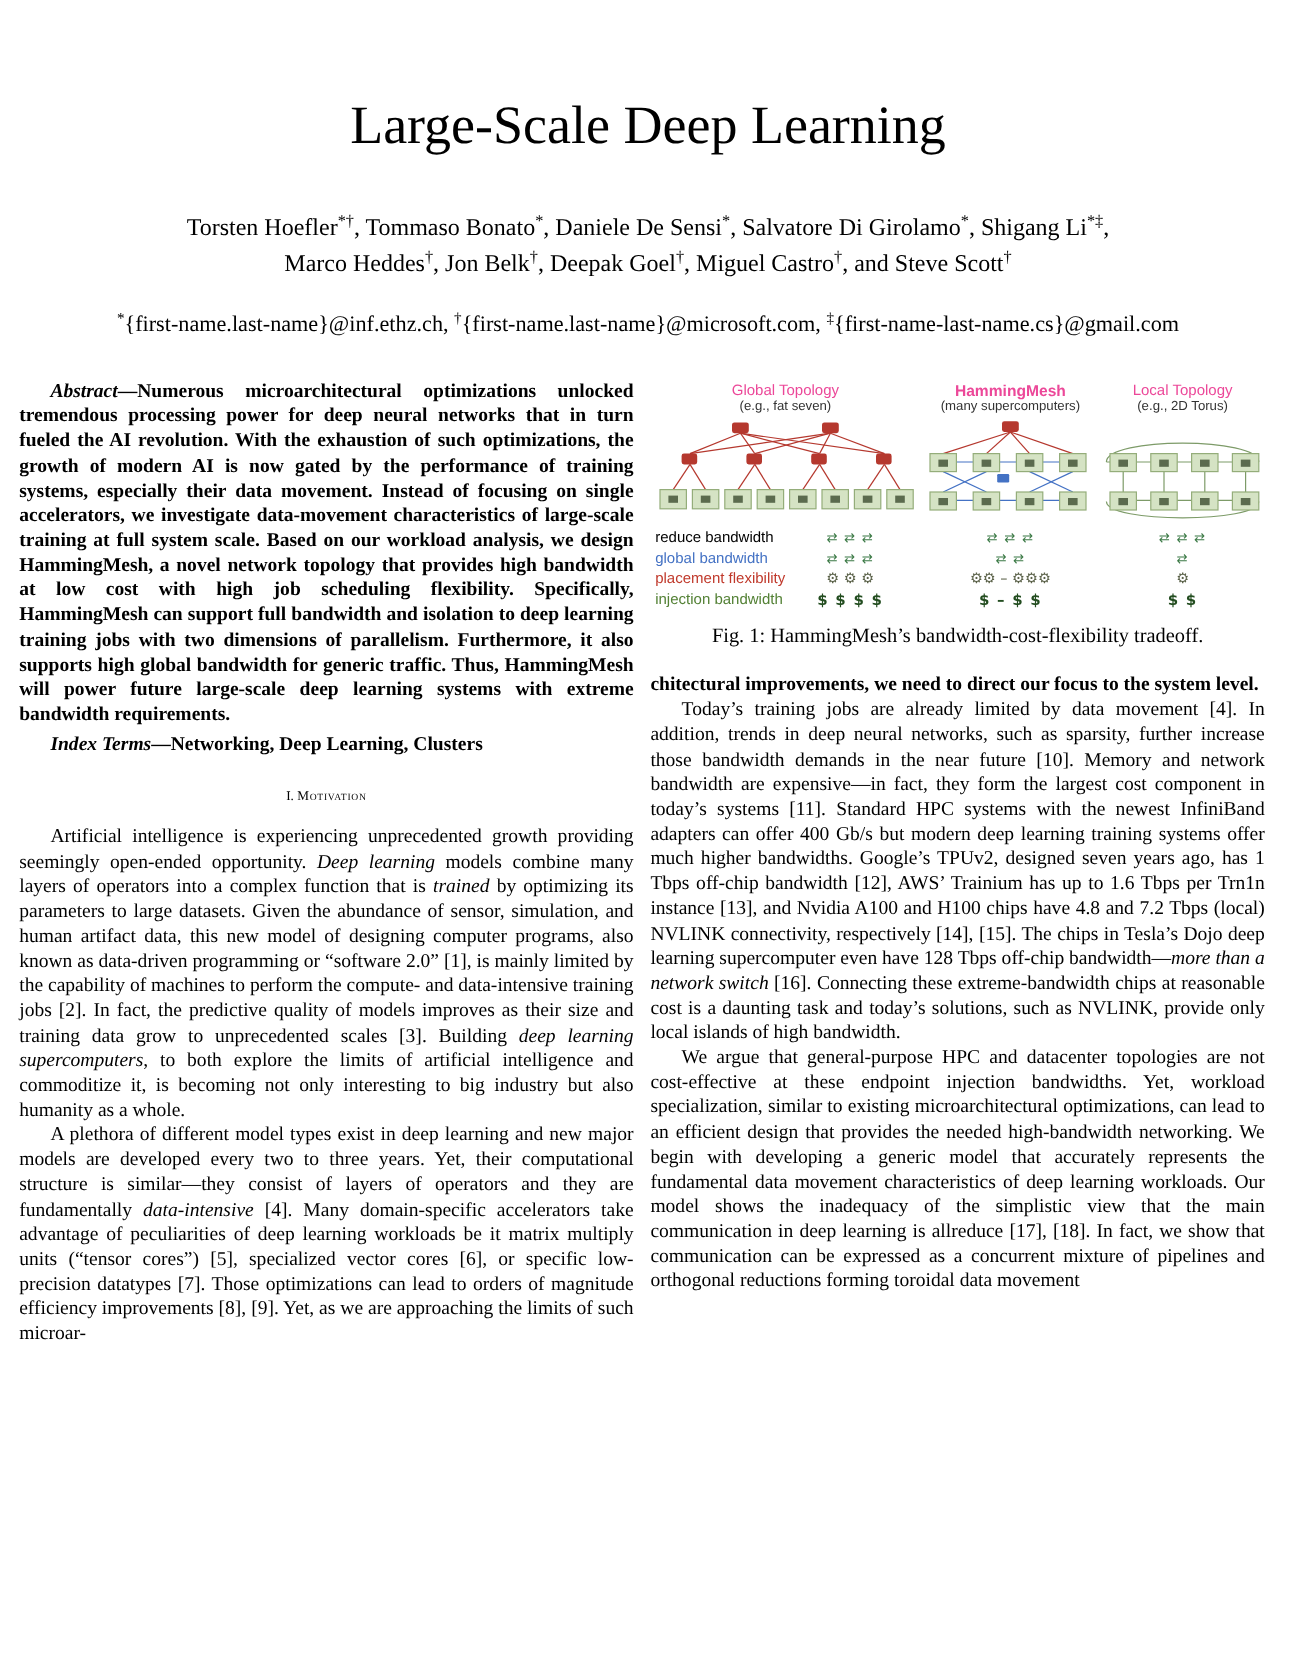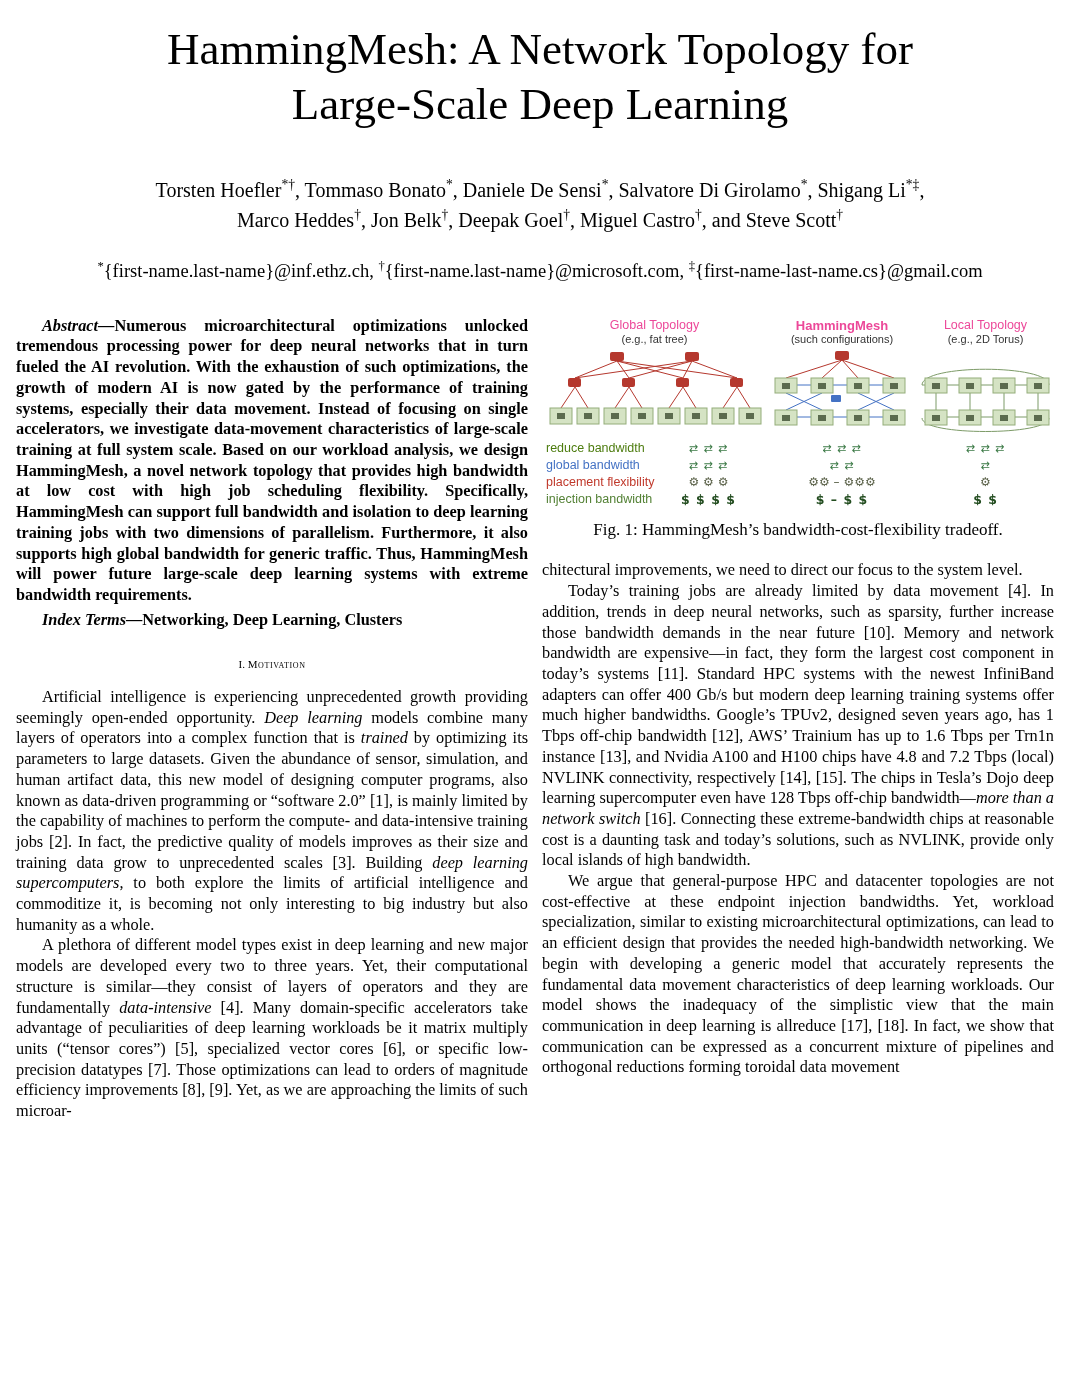--- a/index.html
+++ b/index.html
@@ -13,21 +13,21 @@
   .title { text-align:center; font-size:45px; font-weight:normal; line-height:1.22; }
   .authors { text-align:center; font-size:20px; margin-top:43px; line-height:1.5; }
   .affil { text-align:center; font-size:18.5px; margin-top:22px; line-height:1.5; }
   .emails { text-align:center; font-size:18.5px; margin-top:26px; }
   .seg-sup { vertical-align:super; font-size:68%; line-height:0; }
 
   .cols { display:flex; gap:14px; margin-top:34px; }
   .col { width:512px; font-size:16.3px; line-height:20.7px; text-align:justify; }
 
   .para { text-indent:26px; }
-  .para.noindent { text-indent:0; }
+  .para.noindent { text-indent:0;font-weight:bold; }
   .abstract { font-weight:bold; text-indent:26px; }
   .index-terms { font-weight:bold; text-indent:26px; margin-top:4px; }
   .section-head { text-align:center; font-size:11px; font-weight:normal; margin:24px 0 12px 0; text-indent:0; }
 
   .seg-i { font-style:italic; }
   .seg-b { font-weight:bold; }
   .seg-bi { font-weight:bold; font-style:italic; }
   .seg-sc { font-variant:small-caps; letter-spacing:0.6px; }
 
   
@@ -50,21 +50,21 @@
   .leg-cell.dollars { font-size:12.5px; font-weight:bold; color:#234d20; letter-spacing:1px; }
 
   .fig-caption { font-family:"Liberation Serif", serif; font-size:17px; text-align:center; margin:12px 0 20px 0; }
 </style>
 </head>
 <body>
 
 <div class="page">
 
   <h1 class="title">
-    <span>HammingMesh: A Network Topology for</span><br>
+    <br>
     <span>Large-Scale Deep Learning</span>
   </h1>
 
   <div class="authors">
     <div><span>Torsten Hoefler</span><span class="seg-sup">*†</span><span>, Tommaso Bonato</span><span class="seg-sup">*</span><span>, Daniele De Sensi</span><span class="seg-sup">*</span><span>, Salvatore Di Girolamo</span><span class="seg-sup">*</span><span>, Shigang Li</span><span class="seg-sup">*‡</span><span>,</span></div>
     <div><span>Marco Heddes</span><span class="seg-sup">†</span><span>, Jon Belk</span><span class="seg-sup">†</span><span>, Deepak Goel</span><span class="seg-sup">†</span><span>, Miguel Castro</span><span class="seg-sup">†</span><span>, and Steve Scott</span><span class="seg-sup">†</span></div>
   </div>
 
 
   <div class="emails"><span class="seg-sup">*</span><span>{first-name.last-name}@inf.ethz.ch, </span><span class="seg-sup">†</span><span>{first-name.last-name}@microsoft.com, </span><span class="seg-sup">‡</span><span>{first-name-last-name.cs}@gmail.com</span></div>
@@ -79,21 +79,21 @@
       <p class="para"><span>A plethora of different model types exist in deep learning and new major models are developed every two to three years. Yet, their computational structure is similar—they consist of layers of operators and they are fundamentally </span><span class="seg-i">data-intensive</span><span> [4]. Many domain-specific accelerators take advantage of peculiarities of deep learning workloads be it matrix multiply units (“tensor cores”) [5], specialized vector cores [6], or specific low-precision datatypes [7]. Those optimizations can lead to orders of magnitude efficiency improvements [8], [9]. Yet, as we are approaching the limits of such microar-</span></p>
     </div>
 
     <div class="col">
 
       <div class="figure">
         <div class="fig-panels">
 
           <div class="fig-panel p1">
             <div class="fig-title">Global Topology</div>
-            <div class="fig-sub">(e.g., fat tree)</div>
+            <div class="fig-sub">(e.g., fat seven)</div>
             <svg width="225" height="90" viewBox="0 0 225 90">
               <g stroke="#b5382e" stroke-width="1">
                 <line x1="75" y1="13" x2="33" y2="30"></line>
                   <line x1="75" y1="13" x2="87" y2="30"></line>
                 <line x1="75" y1="13" x2="141" y2="30"></line>
                   <line x1="75" y1="13" x2="195" y2="30"></line>
                 <line x1="150" y1="13" x2="33" y2="30"></line>
                   <line x1="150" y1="13" x2="87" y2="30"></line>
                 <line x1="150" y1="13" x2="141" y2="30"></line>
                   <line x1="150" y1="13" x2="195" y2="30"></line>
@@ -130,21 +130,21 @@
                 <rect x="170" y="60" width="22" height="16" fill="#d5e3c4" stroke="#94ad7a"></rect>
                   <rect x="177" y="65" width="8" height="6" fill="#5b6b4e"></rect>
                 <rect x="197" y="60" width="22" height="16" fill="#d5e3c4" stroke="#94ad7a"></rect>
                   <rect x="204" y="65" width="8" height="6" fill="#5b6b4e"></rect>
               </g>
             </svg>
           </div>
 
           <div class="fig-panel p2">
             <div class="fig-title bold">HammingMesh</div>
-            <div class="fig-sub">(such configurations)</div>
+            <div class="fig-sub">(many supercomputers)</div>
             <svg width="150" height="90" viewBox="0 0 150 90">
               <g stroke="#b5382e" stroke-width="1">
                 <line x1="75" y1="12" x2="19" y2="30"></line>
                   <line x1="75" y1="12" x2="55" y2="30"></line>
                 <line x1="75" y1="12" x2="91" y2="30"></line>
                   <line x1="75" y1="12" x2="127" y2="30"></line>
               </g>
               <g stroke="#4472c4" stroke-width="1">
                 <line x1="30" y1="37" x2="44" y2="37"></line>
                   <line x1="66" y1="37" x2="80" y2="37"></line>
@@ -216,21 +216,21 @@
                 <rect x="76" y="62" width="22" height="15" fill="#d5e3c4" stroke="#94ad7a"></rect>
                   <rect x="83" y="67" width="8" height="6" fill="#5b6b4e"></rect>
                 <rect x="110" y="62" width="22" height="15" fill="#d5e3c4" stroke="#94ad7a"></rect>
                   <rect x="117" y="67" width="8" height="6" fill="#5b6b4e"></rect>
               </g>
             </svg>
           </div>
         </div>
 
         <div class="fig-bottom">
-          <div class="leg-label" style="color: #4d7c0f;">reduce bandwidth</div>
+          <div class="leg-label" style="color: #000000;">reduce bandwidth</div>
           <div class="leg-cell arrows">⇄ ⇄ ⇄</div>
           <div class="leg-cell arrows">⇄ ⇄ ⇄</div>
           <div class="leg-cell arrows">⇄ ⇄ ⇄</div>
 
           <div class="leg-label" style="color: rgb(68, 114, 196);">global bandwidth</div>
           <div class="leg-cell arrows">⇄ ⇄ ⇄</div>
           <div class="leg-cell arrows">⇄ ⇄</div>
           <div class="leg-cell arrows">⇄</div>
 
           <div class="leg-label" style="color: rgb(192, 57, 43);">placement flexibility</div>

